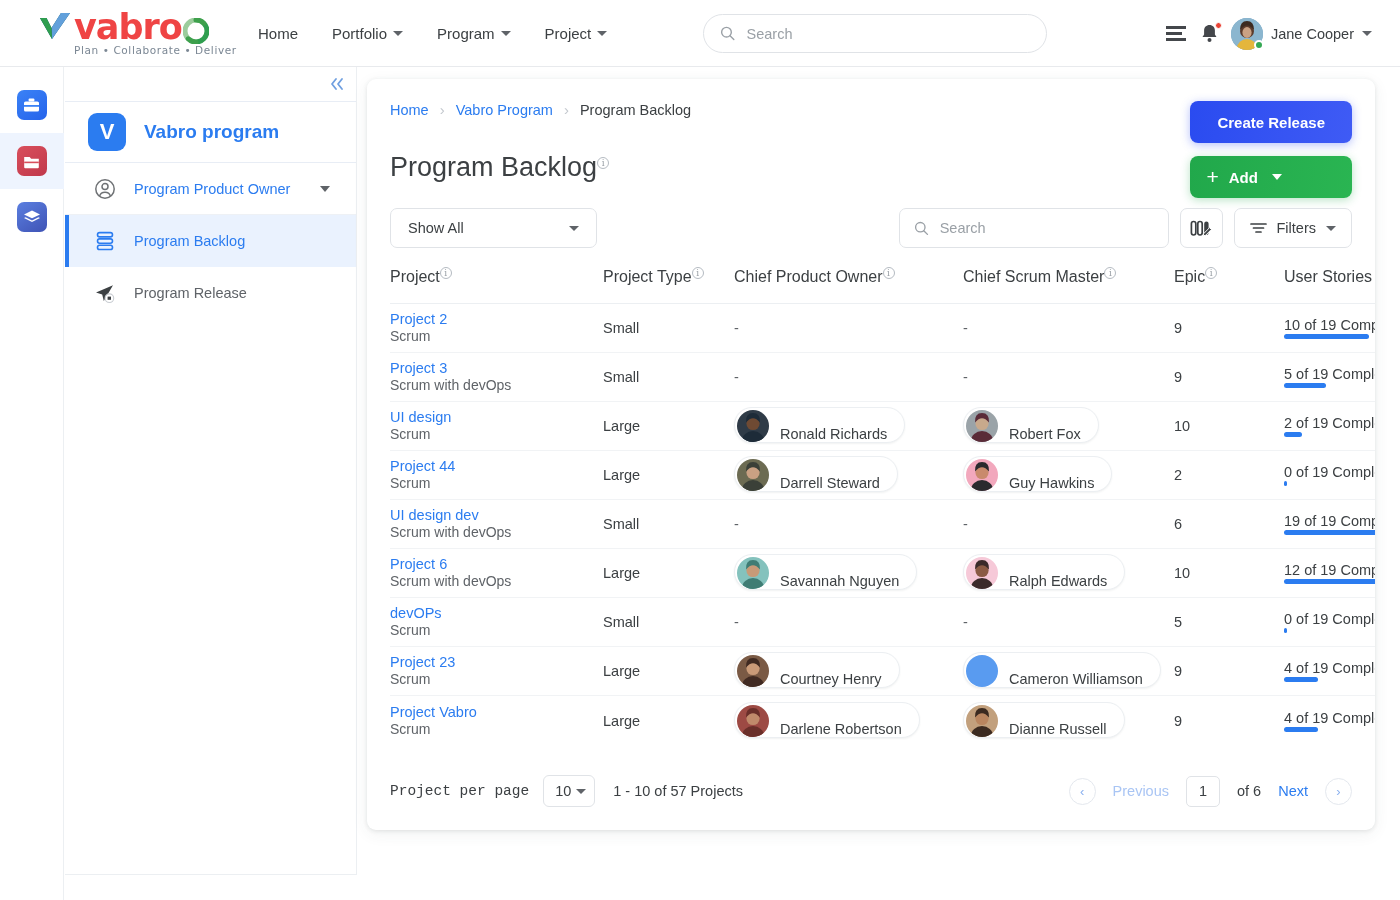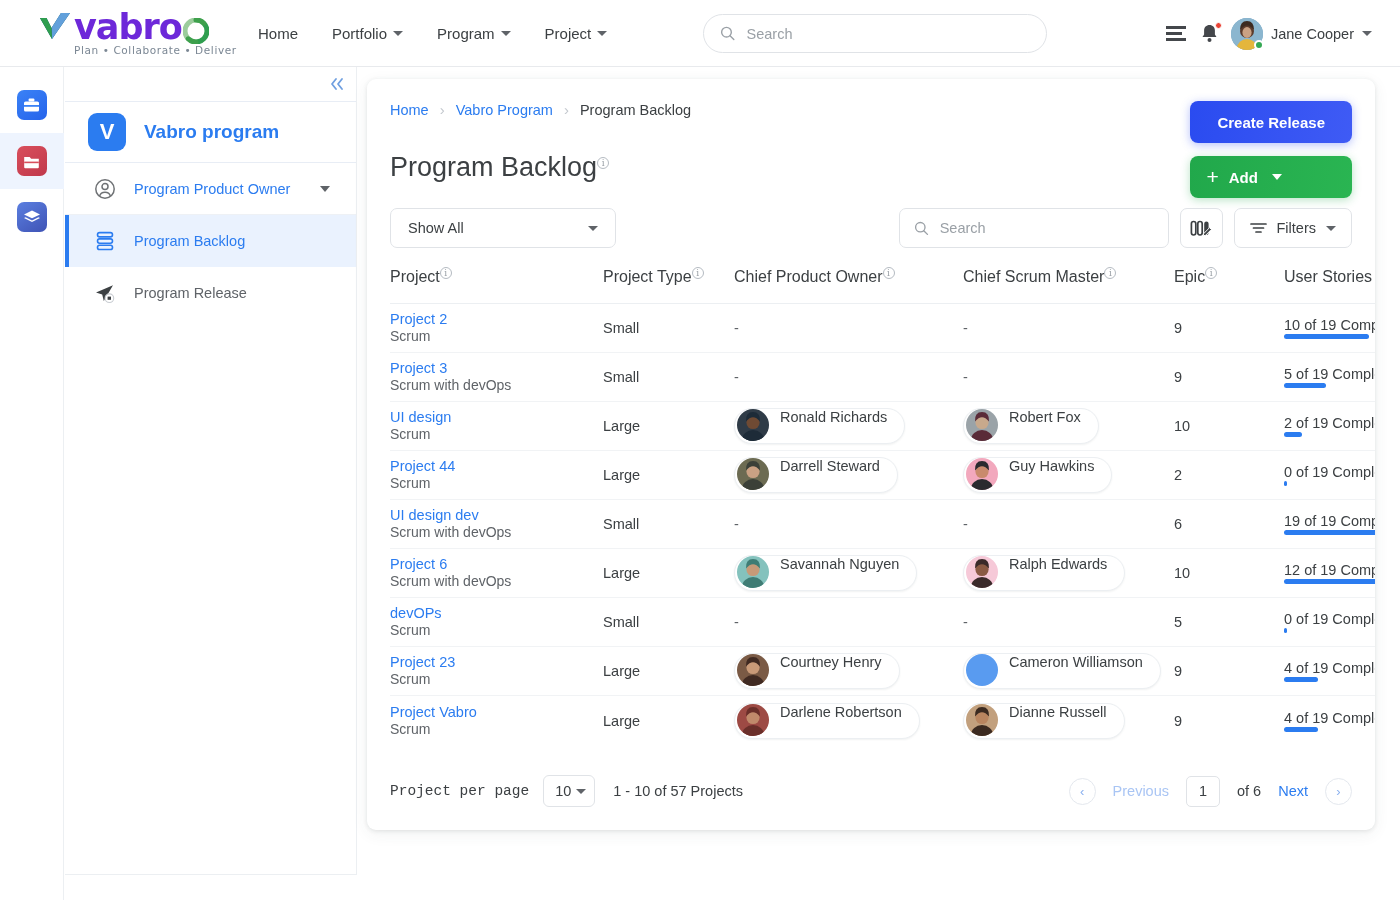--- a/index.html
+++ b/index.html
@@ -14,21 +14,21 @@
   .topbar {
     position: absolute; top: 0; left: 0; width: 1400px; height: 67px;
     background: #fff; border-bottom: 1px solid #e8eaed;
     display: flex; align-items: center;
   }
   .logo-wrap { position: absolute; left: 38px; top: 8px; width: 200px; }
   .logo-row { display: flex; align-items: center; height: 38px; }
   .logo-check { width: 34px; height: 30px; position: relative; margin-right: 2px; }
   .logo-check svg { position: absolute; left: 0; top: 0; }
   .logo-text {
-    font-size: 35px; font-weight: bold; color: #6d28d9;
+    font-size: 35px; font-weight: bold; color: #ef4444;
     letter-spacing: -1px; line-height: 34px;
     font-family: "DejaVu Sans", sans-serif;
   }
   .logo-o {
     display: inline-block; width: 26px; height: 26px; position: relative; top: 4px;
     margin-left: 1px;
   }
   .logo-tag {
     font-size: 10.5px; color: #7b8794; letter-spacing: 0.6px;
     margin-left: 36px; margin-top: -2px; font-family: "DejaVu Sans", sans-serif;
@@ -107,21 +107,21 @@
   .crumb-cur { color: #3c4043; }
   .crumb-sep { color: #c3c8ce; font-size: 15px; }
   .page-title { font-size: 27px; color: #3c4043; padding: 34px 0 0 23px; position: relative; display: inline-block; font-weight: normal; }
   .info-i {
     display: inline-block; width: 12px; height: 12px; border: 1px solid #b5bbc2; border-radius: 50%;
     color: #9aa0a6; font-size: 9px; line-height: 10.5px; text-align: center; font-family: "DejaVu Serif", serif;
     vertical-align: super;
   }
   .toolbar { position: absolute; left: 23px; right: 23px; top: 128px; height: 42px; display: flex; align-items: center; }
   .showall {
-    width: 226px; height: 40px; border: 1px solid #e0e3e7; border-radius: 7px;
+    width: 207px; height: 40px; border: 1px solid #e0e3e7; border-radius: 7px;
     display: flex; align-items: center; justify-content: space-between; padding: 0 17px;
     font-size: 14.5px; color: #3c4043; cursor: pointer; background: #fff;
   }
   .tb-right { margin-left: auto; display: flex; align-items: center; gap: 11px; }
   .tb-search {
     width: 270px; height: 40px; border: 1px solid #e0e3e7; border-radius: 7px;
     display: flex; align-items: center; gap: 11px; padding: 0 14px; background: #fff;
   }
   .tb-search input { border: none; outline: none; font-size: 14.5px; width: 100%; font-family: "Liberation Sans", sans-serif; background: transparent; }
   .tb-search input::placeholder { color: #9aa0a6; }
@@ -155,21 +155,21 @@
   .c-proj { width: 213px; }
   .c-type { width: 131px; }
   .c-cpo  { width: 229px; }
   .c-csm  { width: 211px; }
   .c-epic { width: 110px; }
   .c-us   { width: 206px; }
   .proj-link { color: #2b7cf0; font-size: 14.5px; cursor: pointer; display: block; line-height: 17px; }
   .proj-sub { color: #5f6368; font-size: 14px; line-height: 17px; }
   .dash { color: #5f6368; }
   .chip {
-    display: inline-flex; align-items: flex-start; gap: 11px; height: 36px;
+    display: inline-flex; align-items: flex-end; gap: 11px; height: 36px;
     border: 1px solid #eceff2; border-radius: 18px; padding: 0 17px 0 2px; background: #fff;
     box-shadow: 0 1px 2px rgba(60,64,67,.07);
   }
   .chip-av { width: 32px; height: 32px; border-radius: 50%; overflow: hidden; flex: none; }
   .chip-name { font-size: 14.5px; color: #3c4043; white-space: nowrap; }
   .us-label { font-size: 14.5px; color: #3c4043; line-height: 17px; }
   .bar-bg { width: 160px; height: 5px; border-radius: 3px; background: #eaf1fd; margin-top: 8px; overflow: hidden; }
   .bar-fg { height: 5px; border-radius: 3px; background: #2b7cf0; }
   
   .pager { position: absolute; left: 23px; right: 23px; bottom: 22px; height: 34px; display: flex; align-items: center; font-size: 14.5px; color: #3c4043; }

